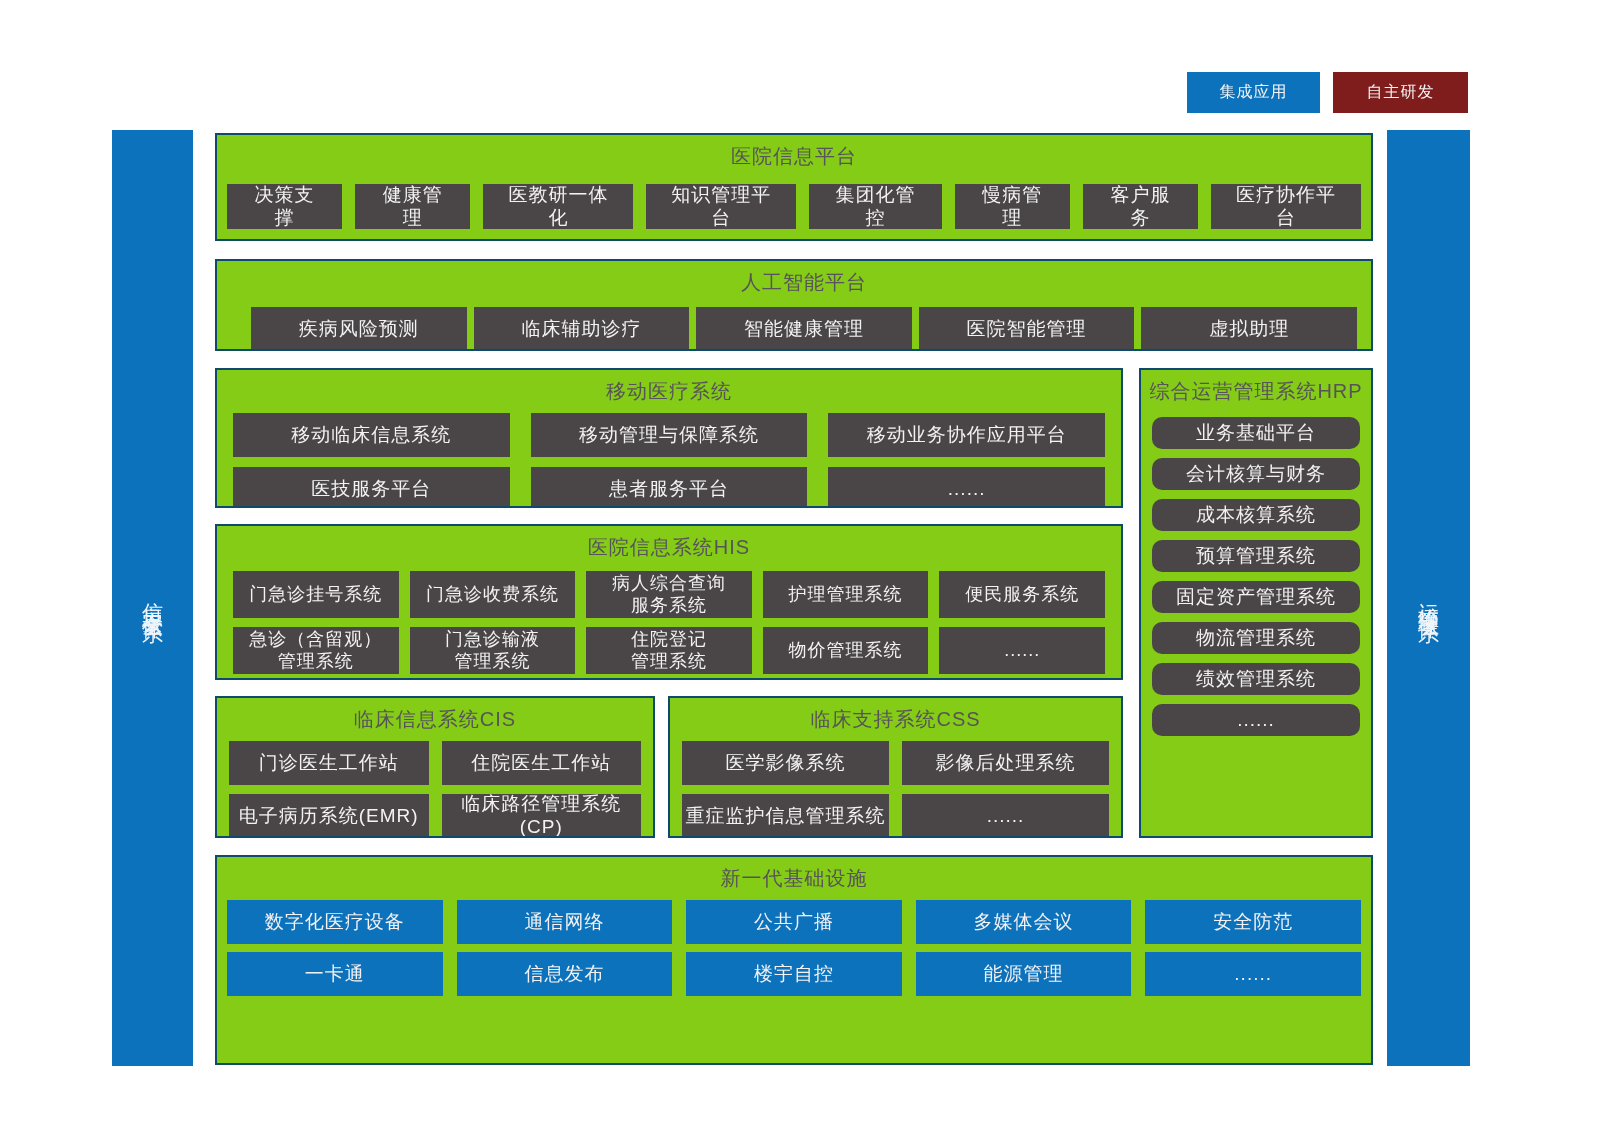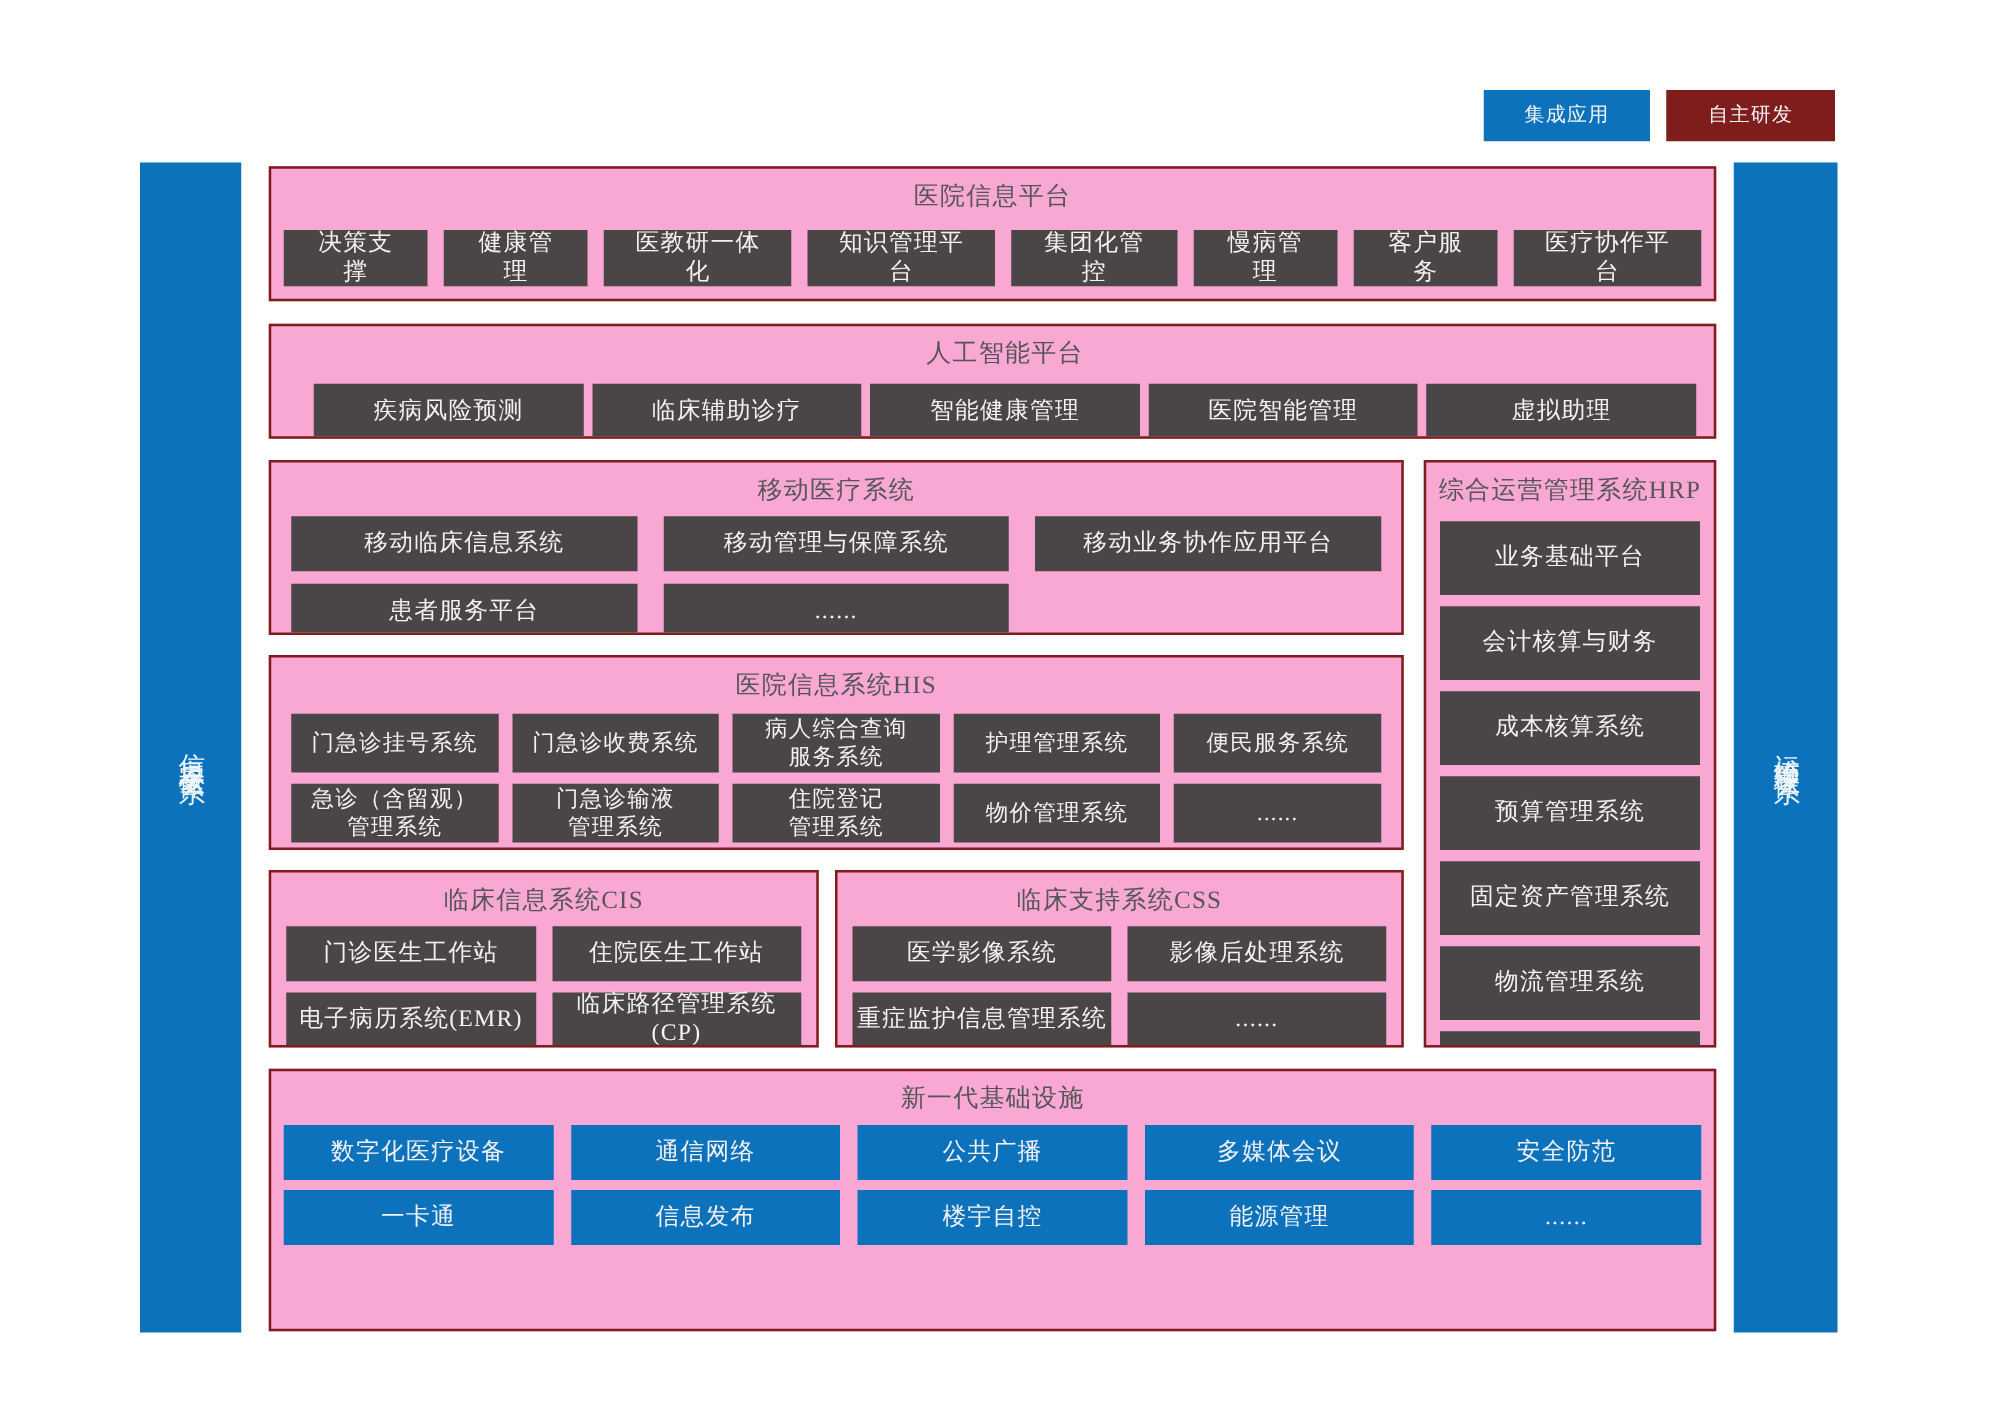--- a/index.html
+++ b/index.html
@@ -20,22 +20,22 @@
     display:flex;align-items:center;justify-content:center;
   }
   #bar-left{left:112px;width:81px;}
   #bar-right{left:1387px;width:83px;}
   .vbar-label{
     writing-mode:vertical-rl;text-orientation:upright;
     color:#eef5fb;font-size:21px;letter-spacing:4px;
   }
   
   .sec{
-    position:absolute;box-sizing:border-box;background:#f9a8d4;
-    border:2px solid #7f1d1d;overflow:hidden;font-family:Liberation Serif, serif;
+    position:absolute;box-sizing:border-box;background:#84cc16;
+    border:2px solid #0c4a6e;overflow:hidden;
   }
   .sec-title{
     text-align:center;color:#575459;font-size:20px;margin-top:8px;letter-spacing:1px;
   }
   #sec-hip  {left:215px;top:133px;width:1158px;height:108px;}
   #sec-ai   {left:215px;top:259px;width:1158px;height:92px;padding-left:20px;}
   #sec-mobile{left:215px;top:368px;width:908px;height:140px;}
   #sec-hrp  {left:1139px;top:368px;width:234px;height:470px;}
   #sec-his  {left:215px;top:524px;width:908px;height:156px;}
   #sec-cis  {left:215px;top:696px;width:440px;height:142px;}
@@ -50,21 +50,21 @@
   .dark{background:#4a4647;}
   .blue{background:#0d72bc;}
   
   #sec-hip .row{display:flex;justify-content:center;gap:13px;margin-top:14px;padding:0 10px;}
   #sec-hip .box{height:45px;padding:0 23px;}
   #sec-ai .row{display:flex;gap:7px;margin:11px 14px 0;}
   #sec-ai .box{flex:1;height:45px;}
   #sec-mobile .grid{display:grid;grid-template-columns:repeat(3,1fr);gap:10px 21px;margin:8px 16px 0;}
   #sec-mobile .box{height:44px;}
   #sec-hrp .stack{display:flex;flex-direction:column;gap:9px;margin:12px 11px 0;}
-  #sec-hrp .box{height:59px;}
+  #sec-hrp .box{height:32px;border-radius:10px;}
   #sec-his .grid{display:grid;grid-template-columns:repeat(5,1fr);gap:9px 11px;margin:10px 16px 0;}
   #sec-his .box{height:47px;font-size:18px;padding:0 2px;}
   #sec-cis .grid,#sec-css .grid{display:grid;grid-template-columns:repeat(2,1fr);gap:9px 13px;margin:8px 12px 0;}
   #sec-cis .box,#sec-css .box{height:44px;padding:0 2px;}
   #sec-infra .grid-dark{display:grid;grid-template-columns:repeat(3,1fr);gap:26px;margin:10px 10px 0;}
   #sec-infra .grid-blue{display:grid;grid-template-columns:repeat(5,1fr);gap:14px;margin:8px 10px 0;}
   #sec-infra .box{height:44px;}
 </style>
 </head>
 <body>
@@ -103,20 +103,21 @@
     <div class="box dark">虚拟助理</div>
   </div>
 </div>
 
 <div class="sec" id="sec-mobile">
   <div class="sec-title">移动医疗系统</div>
   <div class="grid">
     <div class="box dark">移动临床信息系统</div>
     <div class="box dark">移动管理与保障系统</div>
     <div class="box dark">移动业务协作应用平台</div>
+    <div class="box dark">医技服务平台</div>
     <div class="box dark">患者服务平台</div>
     <div class="box dark">......</div>
   </div>
 </div>
 
 <div class="sec" id="sec-hrp">
   <div class="sec-title">综合运营管理系统HRP</div>
   <div class="stack">
     <div class="box dark">业务基础平台</div>
     <div class="box dark">会计核算与财务</div>

